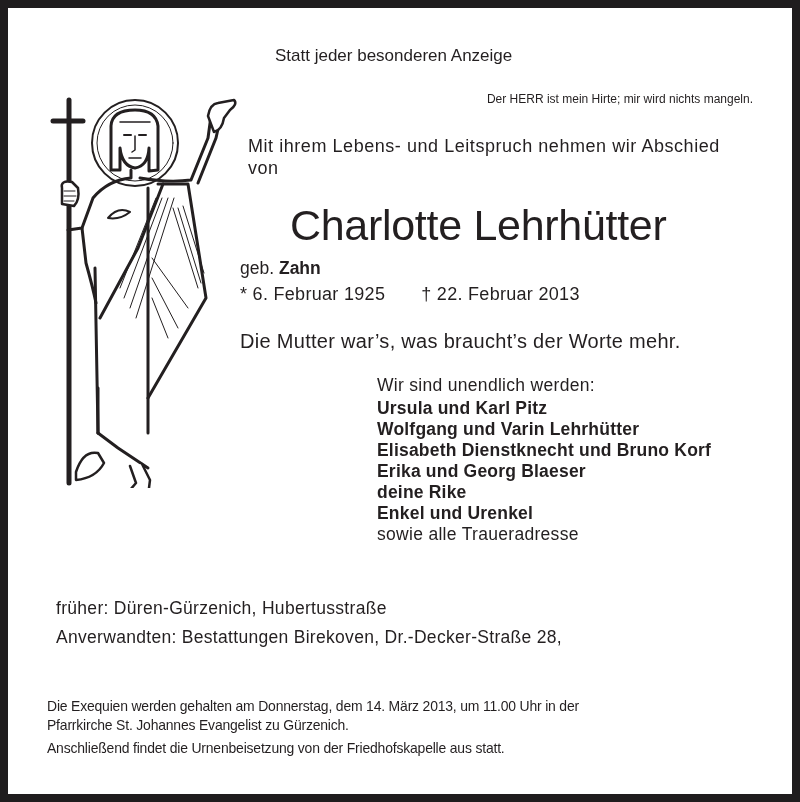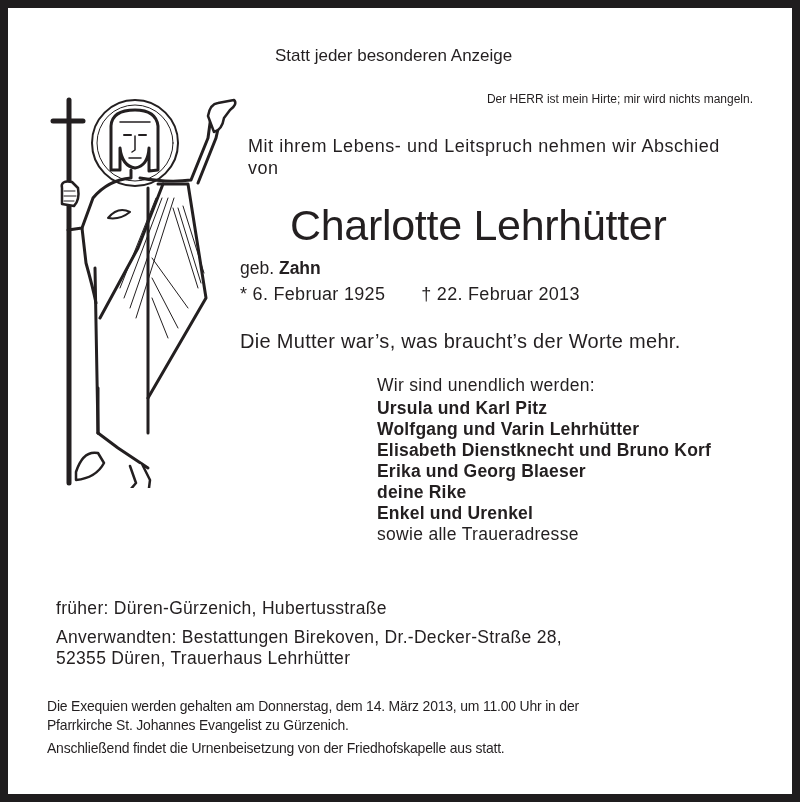--- a/index.html
+++ b/index.html
@@ -123,21 +123,20 @@
     <div class="bold">Erika und Georg Blaeser</div>
     <div class="bold">deine Rike</div>
     <div class="bold">Enkel und Urenkel</div>
     <div class="tail">sowie alle Traueradresse</div>
   </div>
 
   <div class="abs addr addr-prev">früher: Düren-Gürzenich, Hubertusstraße</div>
 
   <div class="abs addr addr-mourn">
     <div>Anverwandten: Bestattungen Birekoven, Dr.-Decker-Straße 28,</div>
-    <div>52355 Düren, Trauerhaus Lehrhütter</div>
   </div>
 
   <div class="abs service">
     <div>Die Exequien werden gehalten am Donnerstag, dem 14. März 2013, um 11.00 Uhr in der</div>
     <div>Pfarrkirche St. Johannes Evangelist zu Gürzenich.</div>
     <div class="p2">Anschließend findet die Urnenbeisetzung von der Friedhofskapelle aus statt.</div>
   </div>
 </div>
 
 </body></html>

